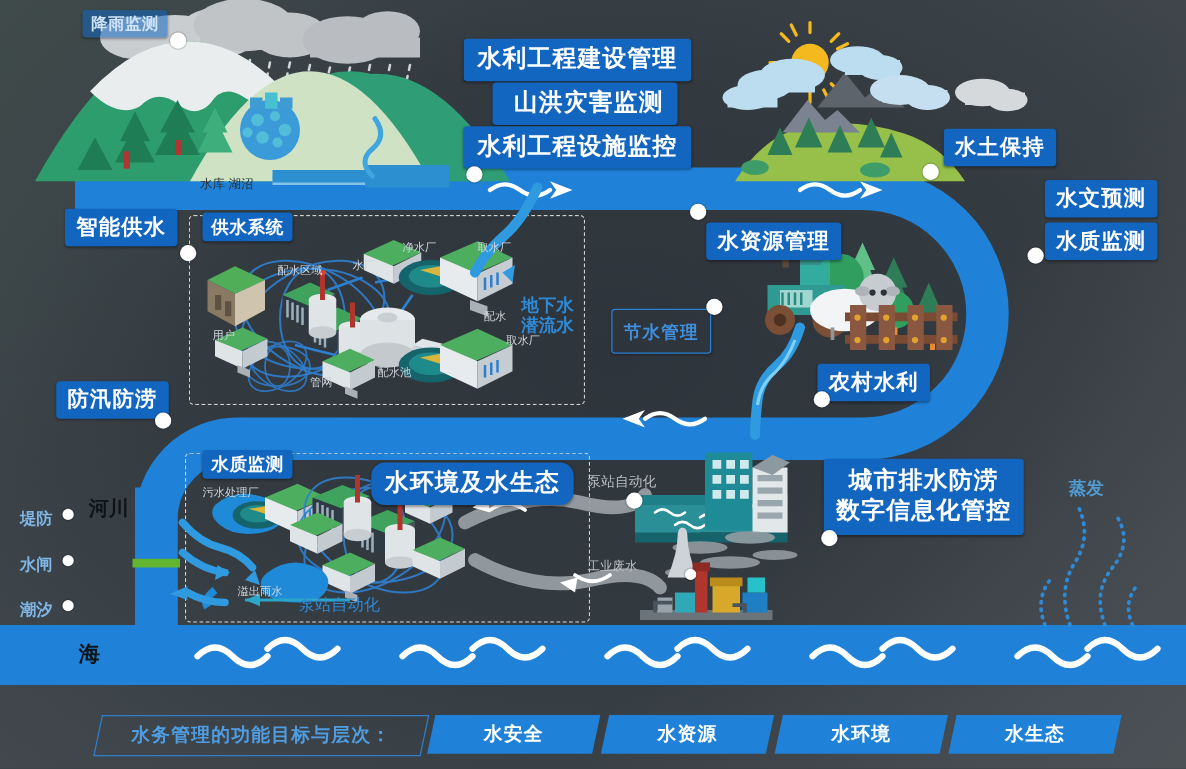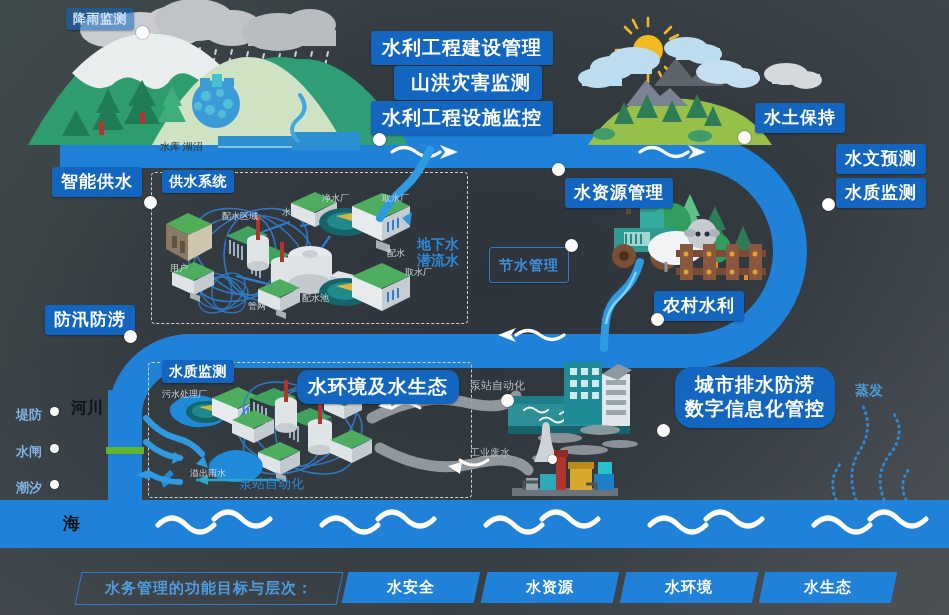--- a/index.html
+++ b/index.html
@@ -703,21 +703,21 @@
   <div class="lbl mid" style="left:45px;top:305px;">防汛防涝</div>
   <div class="dot" style="left:124px;top:330px;"></div>
 
   <div class="lbl sm" style="left:162px;top:360px;font-size:14px;">水质监测</div>
 
   <div class="lbl big" style="left:297px;top:370px;border-radius:11px;">水环境及水生态</div>
   <div class="dot" style="left:501px;top:394px;"></div>
 
   <div class="dot sm" style="left:548px;top:455px;"></div>
 
-  <div class="lbl big two" style="left:675px;top:367px;border-radius:17px;">
+  <div class="lbl big two" style="left:659px;top:367px;">
     <span>城市排水防涝</span><br>
     <span>数字信息化管控</span>
   </div>
   <div class="dot" style="left:657px;top:424px;"></div>
 
   <div class="sidelbl" style="left:16px;top:406px;">堤防</div>
   <div class="dot sm" style="left:50px;top:407px;"></div>
   <div class="sidelbl" style="left:16px;top:443px;">水闸</div>
   <div class="dot sm" style="left:50px;top:444px;"></div>
   <div class="sidelbl" style="left:16px;top:479px;">潮汐</div>

